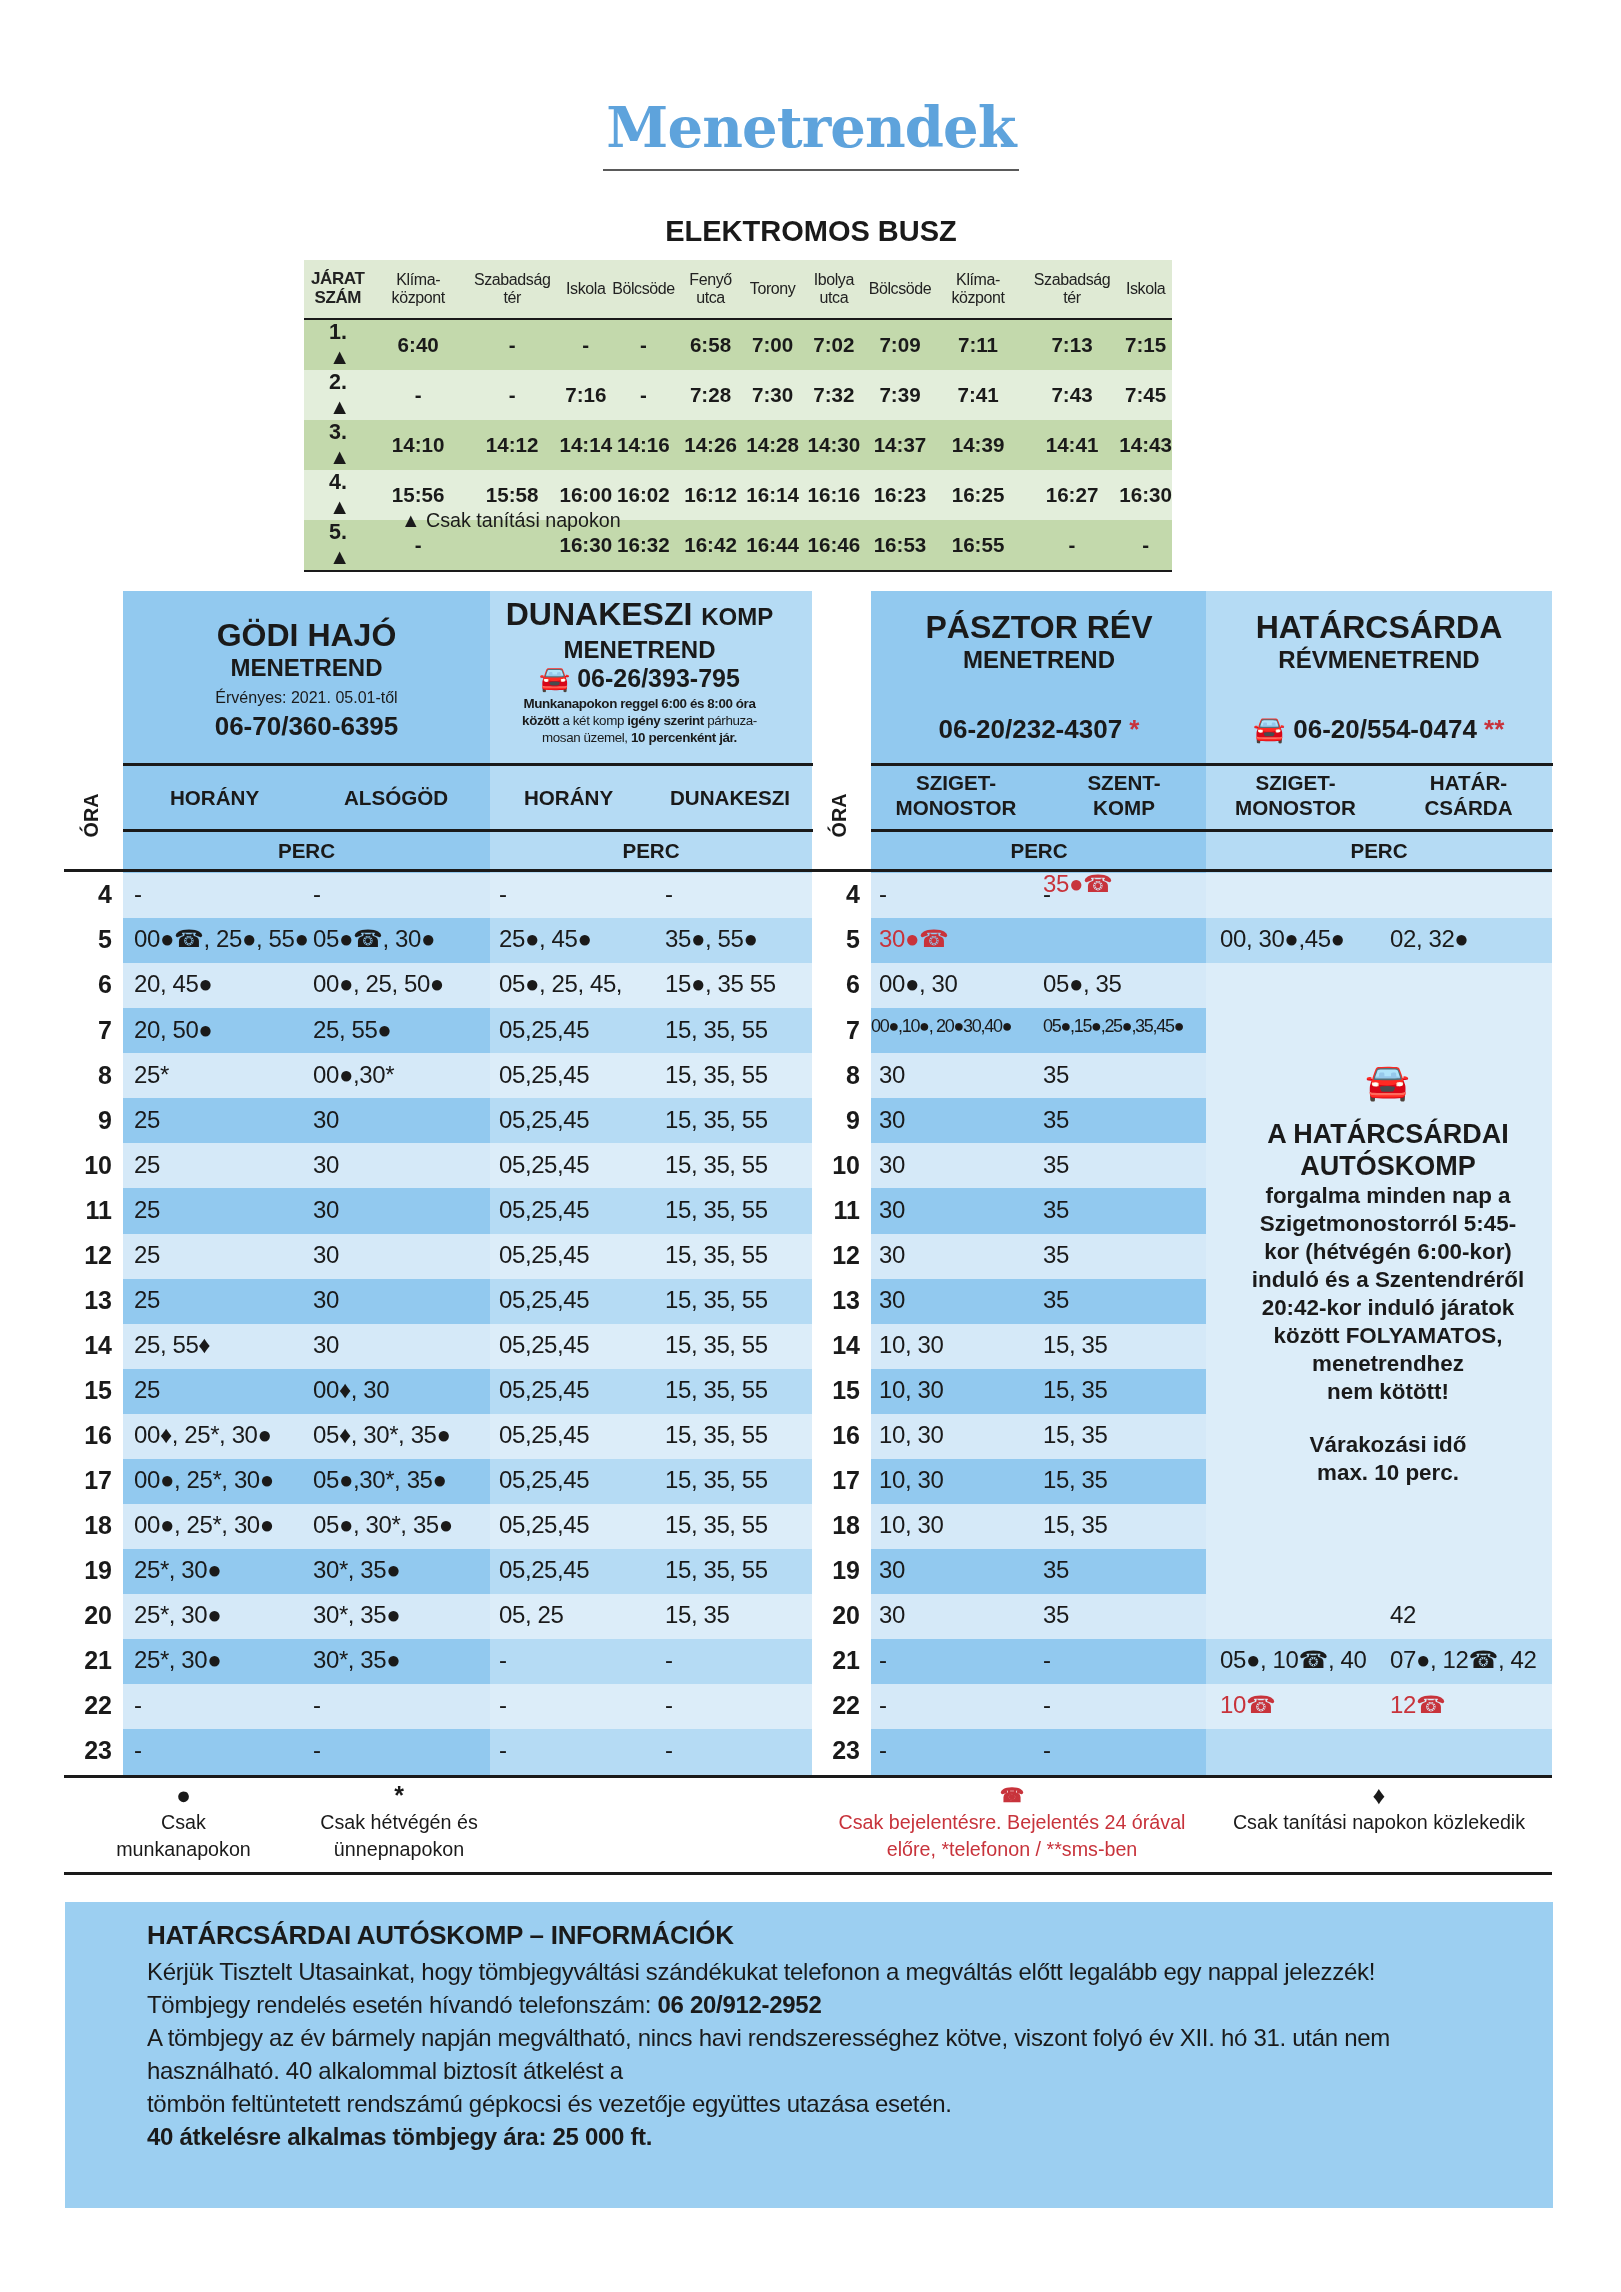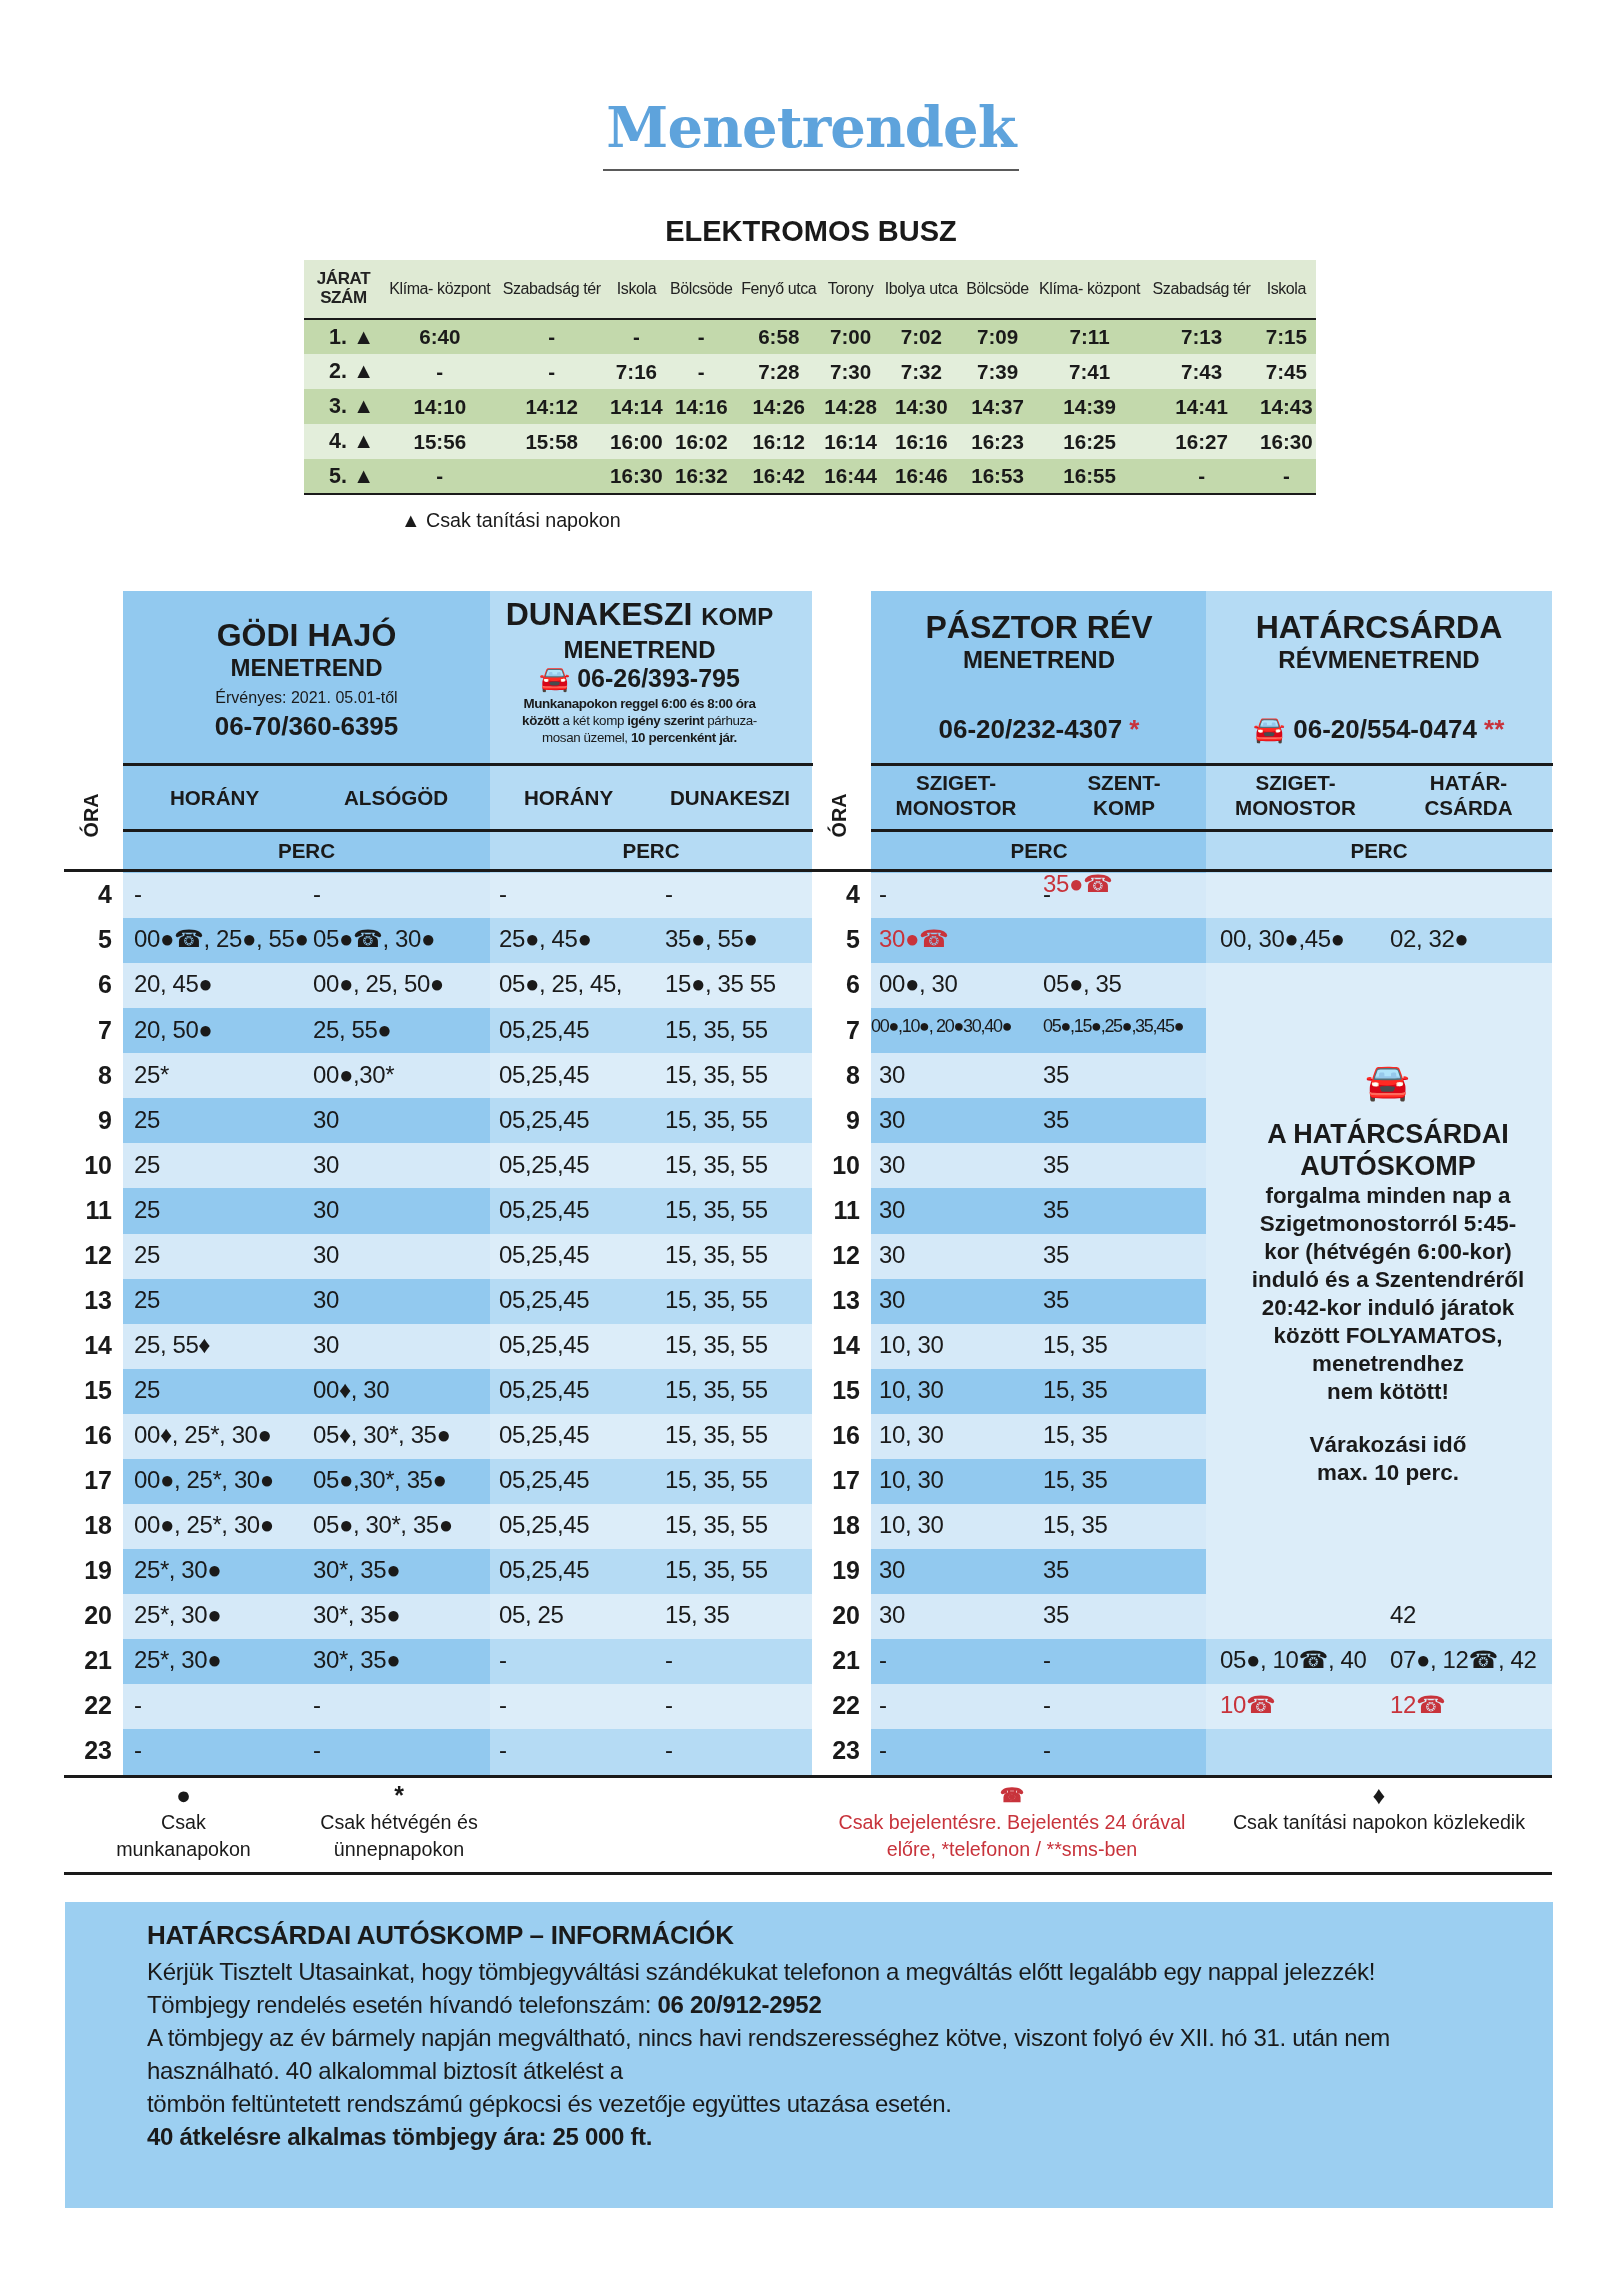--- a/index.html
+++ b/index.html
@@ -1,20 +1,20 @@
 <!DOCTYPE html>
 <html style="font-size:14.3px"><head>
 <meta charset="utf-8">
 <style>
   * { box-sizing: border-box; margin: 0; padding: 0; }
   body { width: 1622px; height: 2293px; background: #ffffff; font-family: "Liberation Sans", sans-serif; color: #1a1a1a; position: relative; overflow: hidden; }
   .page-title { position: absolute; left: 0; width: 1622px; top: 94px; text-align: center; }
   .page-title span { font-family: "DejaVu Serif", serif; font-weight: bold; font-size: 56px; color: #5ea3dc; letter-spacing: -0.9px; display: inline-block; padding: 0 3.6px 9px; border-bottom: 2.7px solid #5a5a5a; }
   .bus-title { position: absolute; top: 215px; left: 0; width: 1622px; text-align: center; font-size: 29px; font-weight: bold; }
-  table.bus { position: absolute; left: 304px; top: 260px; width: 1012px; border-collapse: collapse; font-size: 20.6px; }
+  table.bus { position: absolute; left: 304px; top: 260px; width: 868px; border-collapse: collapse; font-size: 20.6px; }
   table.bus th { background: #dfead4; font-weight: normal; font-size: 16px; height: 59px; text-align: center; line-height: 1.1; color: #222; letter-spacing: -0.4px; border-bottom: 2.7px solid #1a1a1a; }
   table.bus th.jarat { font-weight: bold; font-size: 17px; }
   table.bus td { height: 35px; text-align: center; font-weight: bold; }
   table.bus tr.r-odd td { background: #c3d9ac; }
   table.bus tr.r-even td { background: #e3eedb; }
   table.bus tr:last-child td { border-bottom: 2.7px solid #1a1a1a; }
   table.bus td.num { text-align: left; padding-left: 25px; font-size: 21.5px; }
   .bus-note { position: absolute; left: 401px; top: 509px; font-size: 19.7px; }
 
   .ora-label { position: absolute; font-weight: bold; font-size: 19.7px; transform: rotate(-90deg); transform-origin: center; }

